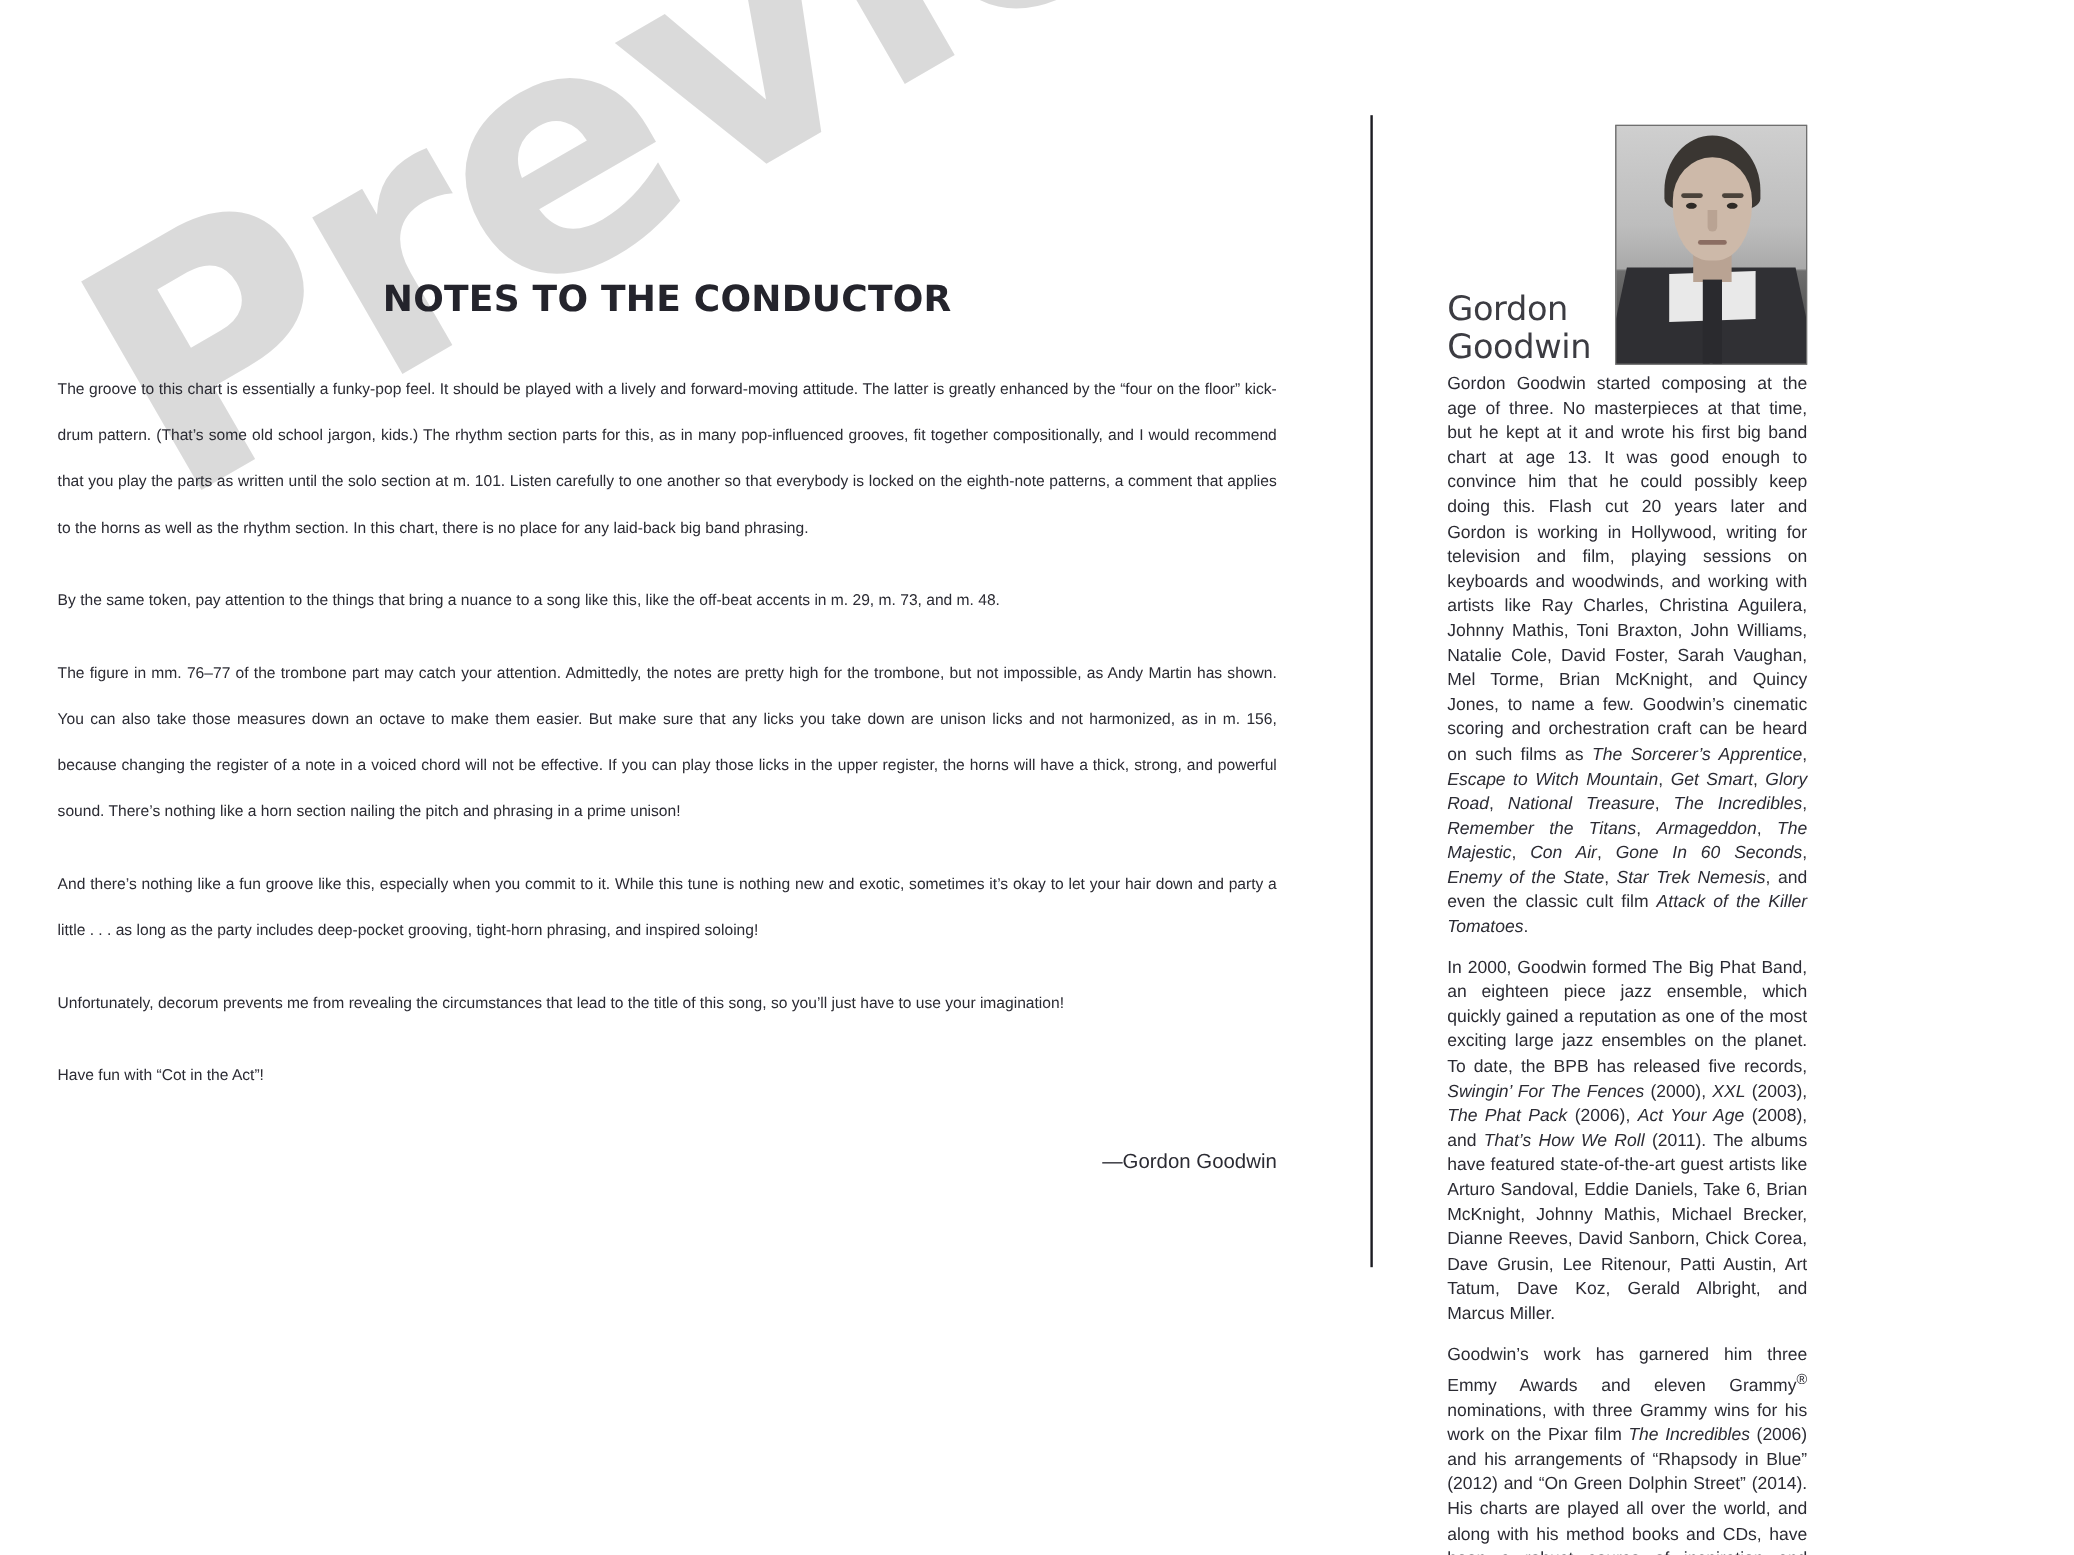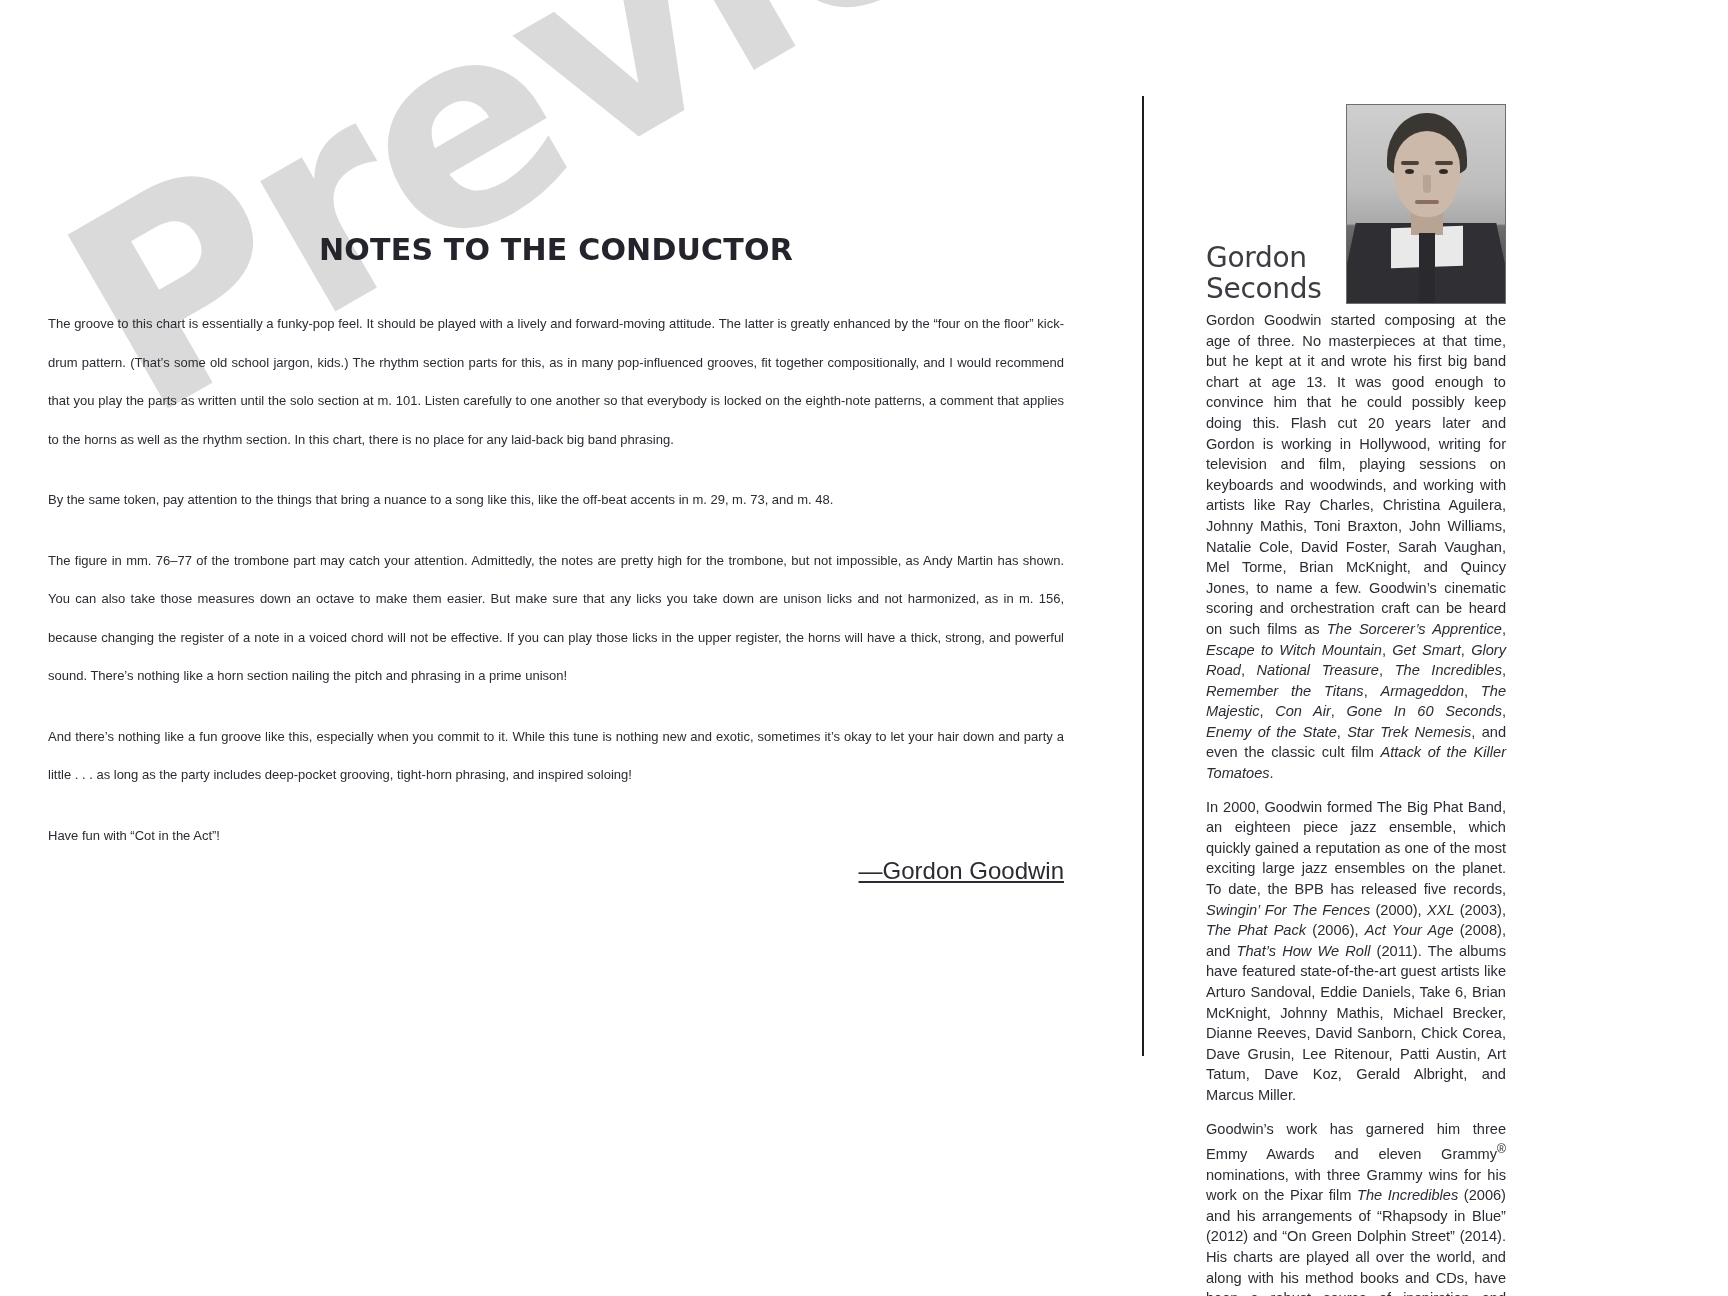--- a/index.html
+++ b/index.html
@@ -73,25 +73,25 @@
     font-size: 13px;
     line-height: 38.5px;
     text-align: justify;
     color: #2b2b33;
     margin: 0 0 22px 0;
     hyphens: none;
   }
   .body-para:last-of-type { margin-bottom: 0; }
 
   #signature {
+    margin-top: 36px;
     text-align: right;
-    font-size: 24px;
+    font-size: 17px;
     line-height: 32px;
     color: #2b2b33;
-    text-decoration: underline;
   }
 
   
   #divider {
     position: absolute;
     left: 1142px;
     top: 96px;
     width: 2px;
     height: 960px;
     background: #1c1c22;
@@ -243,20 +243,21 @@
     <div class="wm-text">Preview Only</div>
   </div>
 
   <div id="main-col">
     <h1 id="doc-title">NOTES TO THE CONDUCTOR</h1>
 
     <p class="body-para">The groove to this chart is essentially a funky-pop feel. It should be played with a lively and forward-moving attitude. The latter is greatly enhanced by the “four on the floor” kick-drum pattern. (That’s some old school jargon, kids.) The rhythm section parts for this, as in many pop-influenced grooves, fit together compositionally, and I would recommend that you play the parts as written until the solo section at m. 101. Listen carefully to one another so that everybody is locked on the eighth-note patterns, a comment that applies to the horns as well as the rhythm section. In this chart, there is no place for any laid-back big band phrasing.</p>
     <p class="body-para">By the same token, pay attention to the things that bring a nuance to a song like this, like the off-beat accents in m. 29, m. 73, and m. 48.</p>
     <p class="body-para">The figure in mm. 76–77 of the trombone part may catch your attention. Admittedly, the notes are pretty high for the trombone, but not impossible, as Andy Martin has shown. You can also take those measures down an octave to make them easier. But make sure that any licks you take down are unison licks and not harmonized, as in m. 156, because changing the register of a note in a voiced chord will not be effective. If you can play those licks in the upper register, the horns will have a thick, strong, and powerful sound. There’s nothing like a horn section nailing the pitch and phrasing in a prime unison!</p>
     <p class="body-para">And there’s nothing like a fun groove like this, especially when you commit to it. While this tune is nothing new and exotic, sometimes it’s okay to let your hair down and party a little . . . as long as the party includes deep-pocket grooving, tight-horn phrasing, and inspired soloing!</p>
+    <p class="body-para">Unfortunately, decorum prevents me from revealing the circumstances that lead to the title of this song, so you’ll just have to use your imagination!</p>
     <p class="body-para">Have fun with “Cot in the Act”!</p>
 
     <div id="signature">—Gordon Goodwin</div>
   </div>
 
   <div id="divider"></div>
 
   <div id="bio-col">
 
     <div id="bio-head">
@@ -271,21 +272,21 @@
         <div class="face"></div>
         <div class="brow-l"></div>
         <div class="brow-r"></div>
         <div class="eye-l"></div>
         <div class="eye-r"></div>
         <div class="nose"></div>
         <div class="mouth"></div>
       </div>
       <div id="bio-name">
         <span>Gordon</span><br>
-        <span>Seconds</span>
+        <span>Goodwin</span>
       </div>
     </div>
 
     <p class="bio-para">Gordon Goodwin started composing at the age of three. No masterpieces at that time, but he kept at it and wrote his first big band chart at age 13. It was good enough to convince him that he could possibly keep doing this. Flash cut 20 years later and Gordon is working in Hollywood, writing for television and film, playing sessions on keyboards and woodwinds, and working with artists like Ray Charles, Christina Aguilera, Johnny Mathis, Toni Braxton, John Williams, Natalie Cole, David Foster, Sarah Vaughan, Mel Torme, Brian McKnight, and Quincy Jones, to name a few. Goodwin’s cinematic scoring and orchestration craft can be heard on such films as <i>The Sorcerer’s Apprentice</i>, <i>Escape to Witch Mountain</i>, <i>Get Smart</i>, <i>Glory Road</i>, <i>National Treasure</i>, <i>The Incredibles</i>, <i>Remember the Titans</i>, <i>Armageddon</i>, <i>The Majestic</i>, <i>Con Air</i>, <i>Gone In 60 Seconds</i>, <i>Enemy of the State</i>, <i>Star Trek Nemesis</i>, and even the classic cult film <i>Attack of the Killer Tomatoes</i>.</p>
     <p class="bio-para">In 2000, Goodwin formed The Big Phat Band, an eighteen piece jazz ensemble, which quickly gained a reputation as one of the most exciting large jazz ensembles on the planet. To date, the BPB has released five records, <i>Swingin’ For The Fences</i> (2000), <i>XXL</i> (2003), <i>The Phat Pack</i> (2006), <i>Act Your Age</i> (2008), and <i>That’s How We Roll</i> (2011). The albums have featured state-of-the-art guest artists like Arturo Sandoval, Eddie Daniels, Take 6, Brian McKnight, Johnny Mathis, Michael Brecker, Dianne Reeves, David Sanborn, Chick Corea, Dave Grusin, Lee Ritenour, Patti Austin, Art Tatum, Dave Koz, Gerald Albright, and Marcus Miller.</p>
     <p class="bio-para">Goodwin’s work has garnered him three Emmy Awards and eleven Grammy<sup>®</sup> nominations, with three Grammy wins for his work on the Pixar film <i>The Incredibles</i> (2006) and his arrangements of “Rhapsody in Blue” (2012) and “On Green Dolphin Street” (2014). His charts are played all over the world, and along with his method books and CDs, have been a robust source of inspiration and learning for thousands of young musicians.</p>
   </div>
 
 </div>
 

